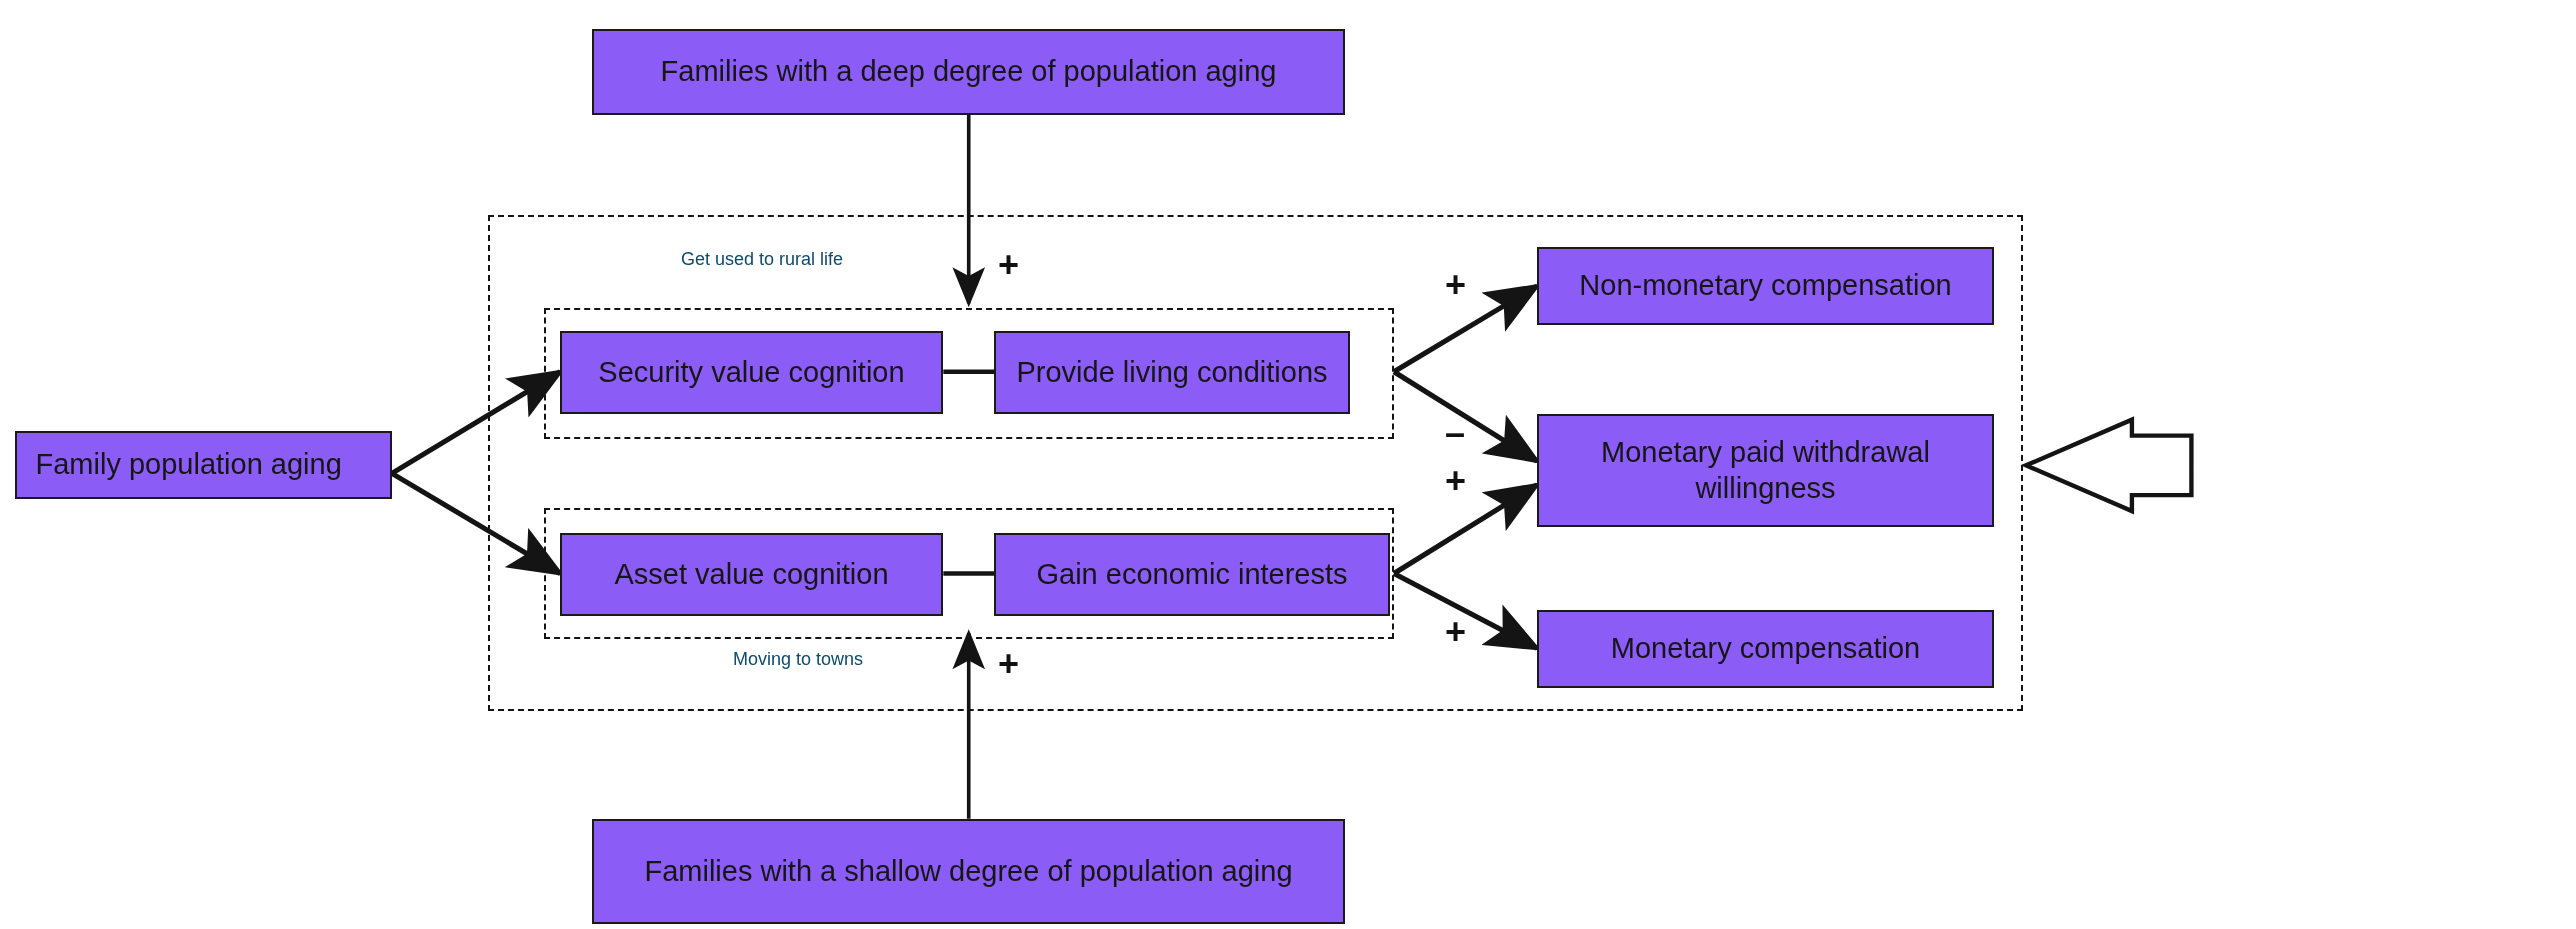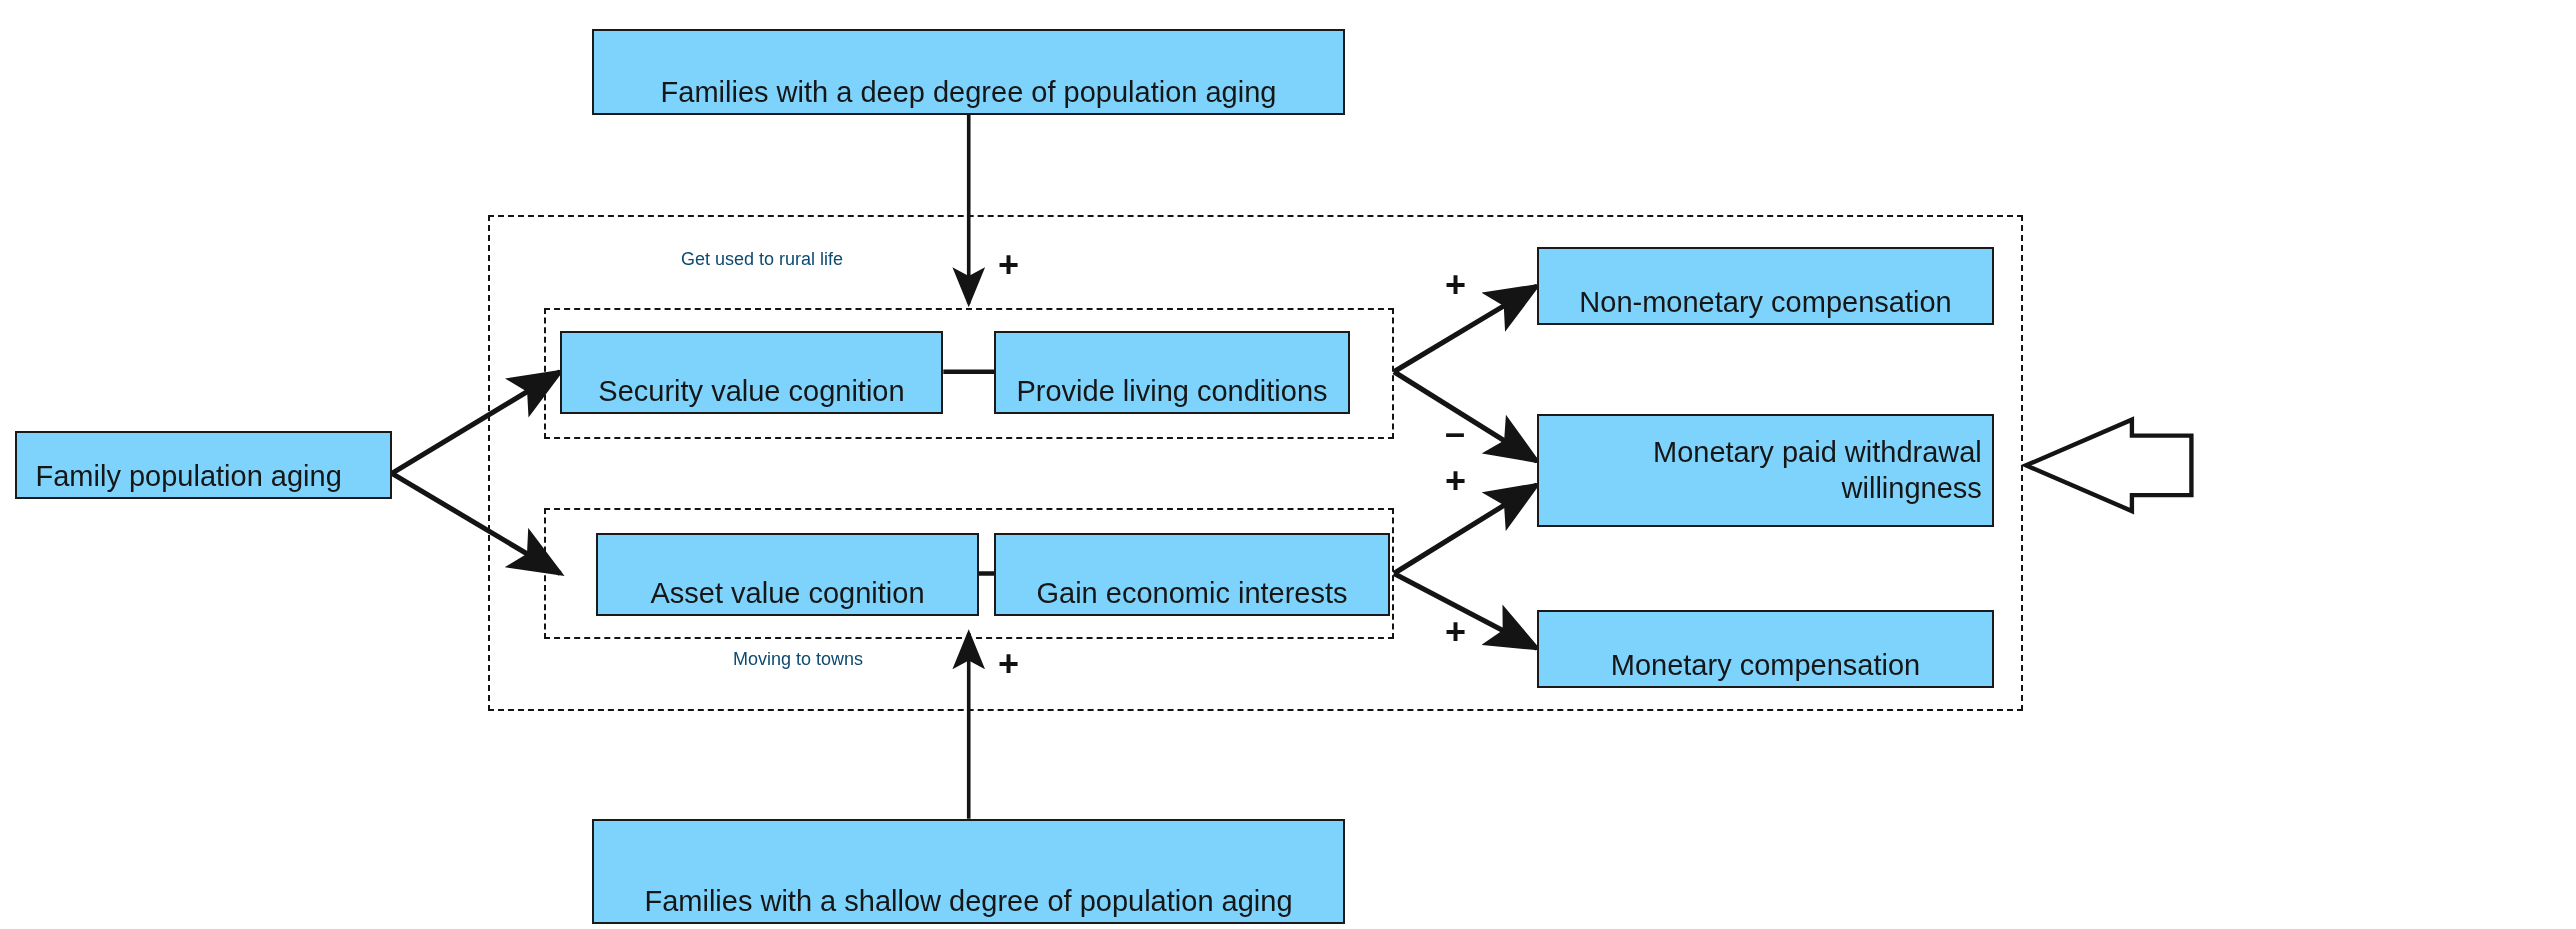--- a/index.html
+++ b/index.html
@@ -21,23 +21,23 @@
     position: absolute;
     left: 0;
     top: 0;
     width: 2576px;
     height: 930px;
   }
   .node-box {
     position: absolute;
     box-sizing: border-box;
     border: 2.9px solid #1a1a1a;
-    background: #7dd3fc;
+    background: #8b5cf6;
     display: flex;
-    align-items: flex-end;
+    align-items: center;
     justify-content: center;
     text-align: center;
     color: #161616;
     font-size: 29px;
     line-height: 1.22;
     padding: 2.9px 10.2px;
   }
   .node-box.left-aligned {
     justify-content: flex-start;
     padding-left: 19px;
@@ -127,21 +127,21 @@
     <span>Family population aging</span>
   </div>
 
   <div class="node-box" style="left:560px; top:331px; width:383px; height:83px;">
     <span>Security value cognition</span>
   </div>
   <div class="node-box" style="left:994px; top:331px; width:356px; height:83px;">
     <span>Provide living conditions</span>
   </div>
 
-  <div class="node-box" style="left:560px; top:533px; width:383px; height:83px;margin-left:36px;">
+  <div class="node-box" style="left:560px; top:533px; width:383px; height:83px;">
     <span>Asset value cognition</span>
   </div>
   <div class="node-box" style="left:994px; top:533px; width:396px; height:83px;">
     <span>Gain economic interests</span>
   </div>
 
   <div class="node-box" style="left:1537px; top:247px; width:457px; height:78px;">
     <span>Non-monetary compensation</span>
   </div>
 

